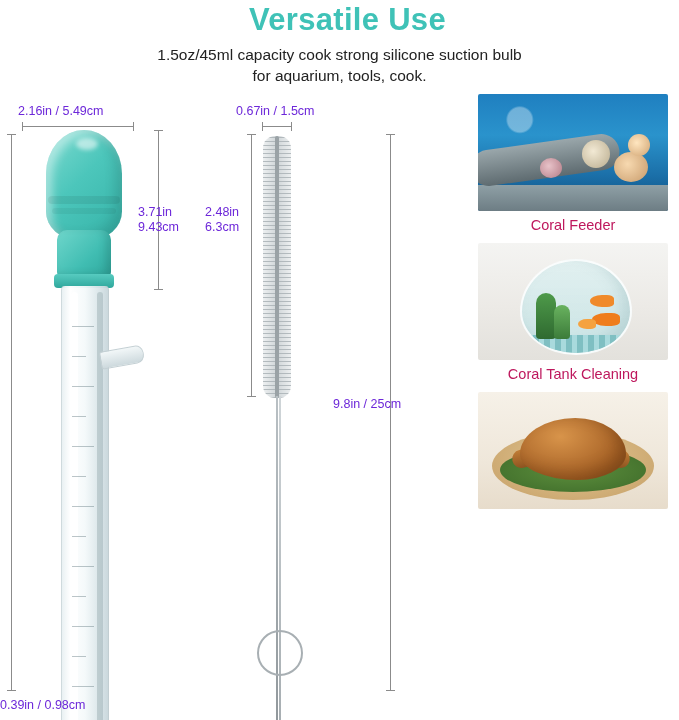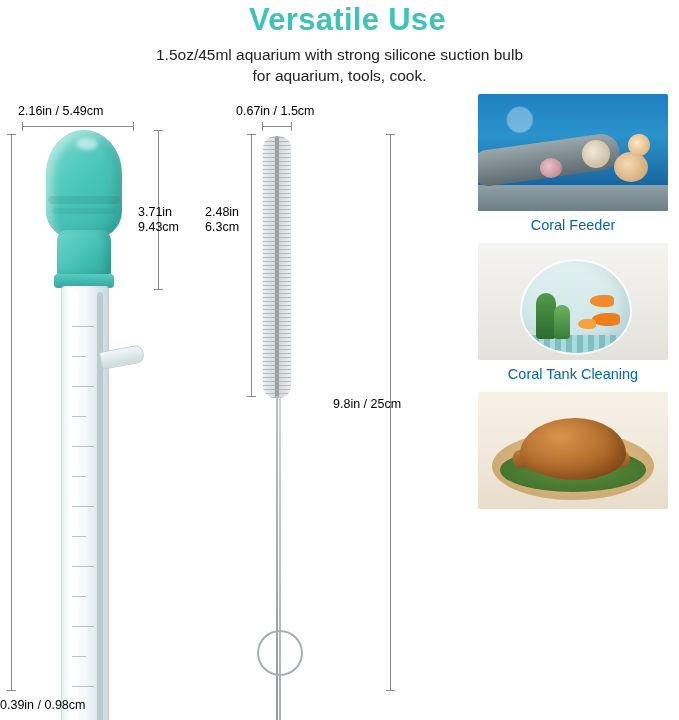--- a/index.html
+++ b/index.html
@@ -42,21 +42,21 @@
     font-size: 15.5px;
     line-height: 21px;
     color: #222;
   }
   .subtitle .l2 { display: block; }
 
   
   .dim {
     position: absolute;
     font-size: 12.5px;
-    color: #000000;
+    color: #6d28d9;
     line-height: 15px;
     white-space: nowrap;
   }
   .dim-lbl-bulbw { top: 104px; left: 18px; }
   .dim-lbl-bulbh { top: 205px; left: 138px; }
   .dim-lbl-tip   { top: 698px; left: 0px; }
   .dim-lbl-brushw{ top: 104px; left: 236px; }
   .dim-lbl-brushb{ top: 205px; left: 205px; }
   .dim-lbl-brushl{ top: 397px; left: 333px; }
 
@@ -161,21 +161,21 @@
     background: transparent;
   }
 
   
   .cards { position: absolute; left: 478px; top: 94px; width: 190px; }
   .card { position: relative; width: 190px; margin-bottom: 6px; }
   .card-img {
     width: 190px; height: 117px; border-radius: 2px; overflow: hidden; position: relative;
   }
   .card-cap {
-    text-align: center; font-size: 14.5px; color: #0369a1; padding: 5px 0 3px; line-height: 18px;
+    text-align: center; font-size: 14.5px; color: #be185d; padding: 5px 0 3px; line-height: 18px;
   }
 
   
   .img-coral {
     background:
       radial-gradient(circle at 22% 22%, rgba(255,255,255,0.35) 0 12px, rgba(255,255,255,0) 14px),
       linear-gradient(180deg, #1f7fc0 0%, #2a93cc 35%, #1b6fa8 70%, #0d4d7c 100%);
   }
   .coral-rock {
     position: absolute; left: -8px; top: 48px; width: 150px; height: 36px;
@@ -253,21 +253,21 @@
   .bird-leg2 { position: absolute; left: 116px; top: 56px; width: 36px; height: 18px;
     background: linear-gradient(180deg, #c07c35, #8d5320); border-radius: 10px; transform: rotate(12deg); }
 </style>
 </head>
 <body>
 
 <div class="page">
 
   <div class="title">Versatile Use</div>
   <div class="subtitle">
-    <span>1.5oz/45ml aquarium with strong silicone suction bulb</span>
+    <span>1.5oz/45ml capacity cook strong silicone suction bulb</span>
     <span class="l2">for aquarium, tools, cook.</span>
   </div>
 
   <div class="dropper">
     <div class="bulb">
       <div class="bulb-top-shine"></div>
     </div>
     <div class="bulb-groove"></div>
     <div class="bulb-groove2"></div>
     <div class="bulb-neck"></div>

